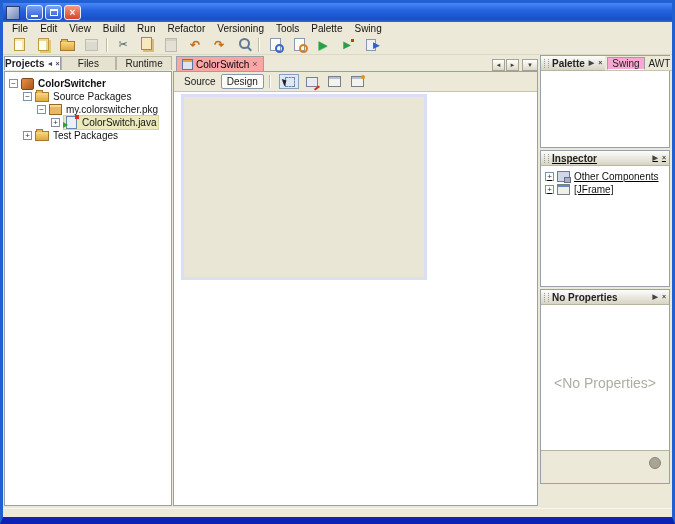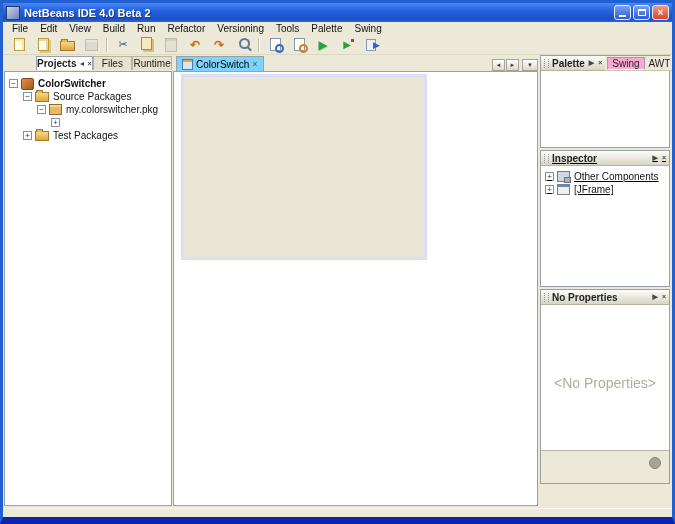--- a/index.html
+++ b/index.html
@@ -40,21 +40,21 @@
   .buildp.orange::after{border-color:#d88020;}
   .runarr{font-size:12px;color:#28a048;line-height:12px;text-shadow:0 1px 0 #9adf9a;}
   .runsm{position:relative;font-size:10px;color:#28a048;line-height:10px;}
   .runsm::after{content:"";position:absolute;width:3px;height:3px;background:#d83020;right:-3px;top:-1px;}
   .dbg{position:relative;width:8px;height:10px;background:#eef2f8;border:1px solid #8898b0;}
   .dbg::after{content:"▶";position:absolute;font-size:9px;color:#3060c8;right:-5px;top:0;}
   
   .main{position:relative;height:453px;}
   
   .left-col{position:absolute;left:1px;top:1px;width:168px;height:450px;}
-  .doc-tabs{display:flex;height:14px;padding-left:32px;}
+  .doc-tabs{display:flex;height:14px;}
   .dtab{flex:1;font-size:10px;display:flex;align-items:center;justify-content:center;gap:2px;
     border:1px solid #b8b4a0;border-bottom:none;background:#e6e2d0;color:#222;box-sizing:border-box;}
   .dtab.active{background:#fff;font-weight:bold;border-color:#98a0a8;}
   .mini-glyph{font-size:7px;color:#445;line-height:8px;}
   .tree-body{position:absolute;top:15px;left:0;right:0;bottom:0;background:#fff;border:1px solid #98a0a8;padding-top:5px;box-sizing:border-box;}
   .trow{display:flex;align-items:center;height:13px;font-size:10px;white-space:nowrap;color:#111;}
   .handle{width:9px;height:9px;border:1px solid #8090a8;background:#fff;font-size:8px;line-height:7px;text-align:center;color:#334;
     margin-right:3px;box-sizing:border-box;flex:none;}
   .ind1{padding-left:4px;} .ind2{padding-left:18px;} .ind3{padding-left:32px;} .ind4{padding-left:46px;}
   .bold{font-weight:bold;}
@@ -62,21 +62,21 @@
   .i-project{width:11px;height:10px;background:linear-gradient(135deg,#e89048,#a85818);border:1px solid #804818;border-radius:2px;margin-right:4px;flex:none;}
   .i-folder{width:12px;height:8px;background:linear-gradient(180deg,#f8d880,#e0a840);border:1px solid #a87830;position:relative;margin-right:4px;margin-top:1px;flex:none;}
   .i-folder::before{content:"";position:absolute;top:-3px;left:0;width:5px;height:2px;background:#e8b850;border:1px solid #a87830;border-bottom:none;}
   .i-package{width:11px;height:9px;background:#e8b868;border:1px solid #986828;box-shadow:inset 0 2px 0 #f8d890;margin-right:4px;flex:none;}
   .i-javafile{width:9px;height:11px;background:#e8f0f8;border:1px solid #6888b0;position:relative;margin-right:5px;flex:none;}
   .i-javafile::before{content:"";position:absolute;top:-2px;right:-3px;width:4px;height:4px;background:#d83020;}
   .i-javafile::after{content:"";position:absolute;bottom:0;left:-4px;border-left:5px solid #30a030;border-top:3px solid transparent;border-bottom:3px solid transparent;}
   
   .center-col{position:absolute;left:170px;top:1px;width:365px;height:450px;}
   .etab-row{height:15px;display:flex;align-items:flex-end;}
-  .etab{height:15px;display:flex;align-items:center;background:#7dd3fc;border:1px solid #98a0a8;border-bottom:none;
+  .etab{height:15px;display:flex;align-items:center;background:#fca5a5;border:1px solid #98a0a8;border-bottom:none;
     padding:0 5px;font-size:10px;gap:3px;margin-left:3px;box-sizing:border-box;}
   .i-formfile{width:9px;height:9px;background:#dce4f0;border:1px solid #5878a8;box-shadow:inset 0 2px 0 #e8a040;flex:none;}
   .tab-close{color:#555;font-size:9px;line-height:9px;}
   .etab-spacer{flex:1;}
   .nav-btn{width:13px;height:12px;border:1px solid #a8a494;background:linear-gradient(180deg,#fff,#dcd8c8);
     font-size:6px;display:flex;align-items:center;justify-content:center;margin-left:1px;color:#404040;box-sizing:border-box;}
   .nav-btn.wide{width:16px;margin-left:3px;}
   .editor-panel{position:absolute;top:15px;left:0;right:0;bottom:0;background:#fff;border:1px solid #98a0a8;display:flex;flex-direction:column;}
   .eview-bar{height:19px;background:#ece9d8;border-bottom:1px solid #c8c4b0;display:flex;align-items:center;padding-left:5px;flex:none;}
   .vbtn{font-size:10px;padding:1px 5px;color:#222;}
@@ -131,21 +131,20 @@
   
   .statusbar{height:10px;background:#ece9d8;border-top:1px solid #f8f6ee;}
 </style>
 </head>
 <body>
 
 <div id="window">
 
   <div class="titlebar">
     <div class="app-icon"></div>
-    <div class="title-text">NetBeans IDE 4.0 Beta 2</div>
     <div class="tb-btn btn-min">
         <div class="glyph-min"></div>
       </div>
     <div class="tb-btn btn-max">
         <div class="glyph-max"></div>
       </div>
     <div class="tb-btn btn-close">
         <span>×</span>
       </div>
   </div>
@@ -240,20 +239,24 @@
           <span class="i-folder"></span>
           <span>Source Packages</span>
         </div>
         <div class="trow ind3">
           <span class="handle">−</span>
           <span class="i-package"></span>
           <span>my.colorswitcher.pkg</span>
         </div>
         <div class="trow ind4">
           <span class="handle">+</span>
+          <span class="selwrap">
+            <span class="i-javafile"></span>
+            <span>ColorSwitch.java</span>
+          </span>
         </div>
         <div class="trow ind2">
           <span class="handle">+</span>
           <span class="i-folder"></span>
           <span>Test Packages</span>
         </div>
       </div>
     </div>
 
     <div class="center-col">
@@ -268,20 +271,38 @@
             <span>◄</span>
           </div>
         <div class="nav-btn">
             <span>►</span>
           </div>
         <div class="nav-btn wide">
             <span>▼</span>
           </div>
       </div>
       <div class="editor-panel">
+        <div class="eview-bar">
+          <span class="vbtn">Source</span>
+          <span class="vbtn active">Design</span>
+          <span class="esep"></span>
+          <span class="ebtn pressed">
+            <span class="cur-arrow"></span>
+            <span class="dash-box"></span>
+          </span>
+          <span class="ebtn">
+              <span class="conn-ic"></span>
+            </span>
+          <span class="ebtn">
+              <span class="prev-ic"></span>
+            </span>
+          <span class="ebtn">
+              <span class="prev-ic dot"></span>
+            </span>
+        </div>
         <div class="canvas">
           <div class="design-form"></div>
         </div>
       </div>
     </div>
 
     <div class="rpanel" id="palette">
       <div class="ptitle">
         <span class="grip"></span>
         <span>Palette</span>

